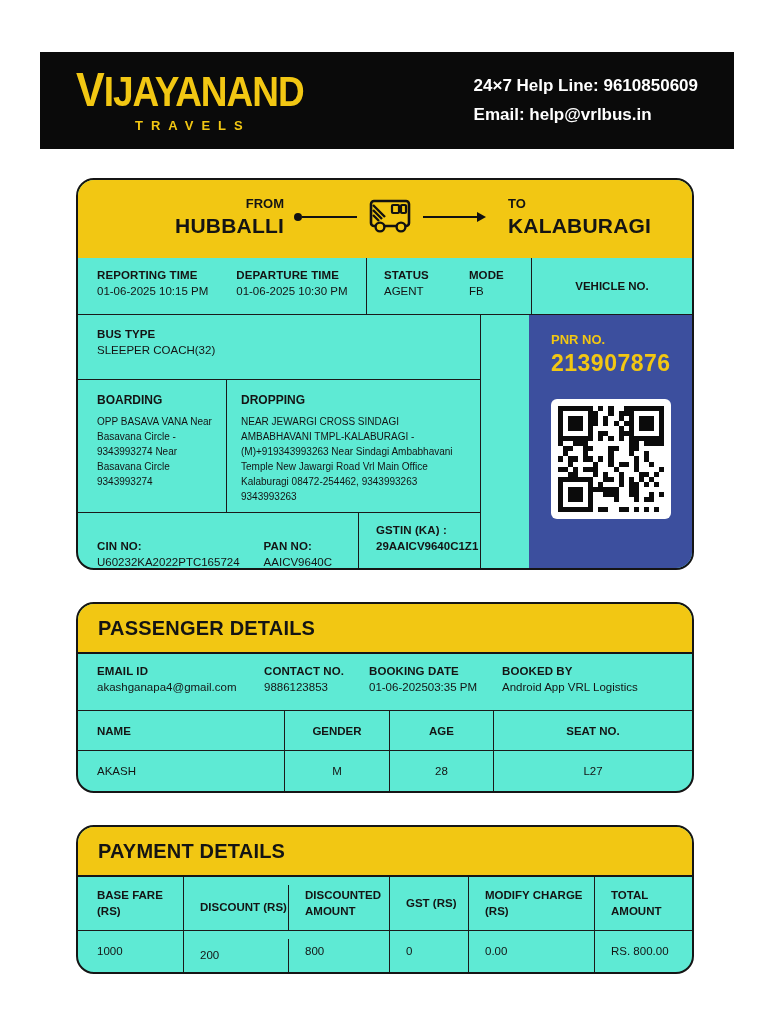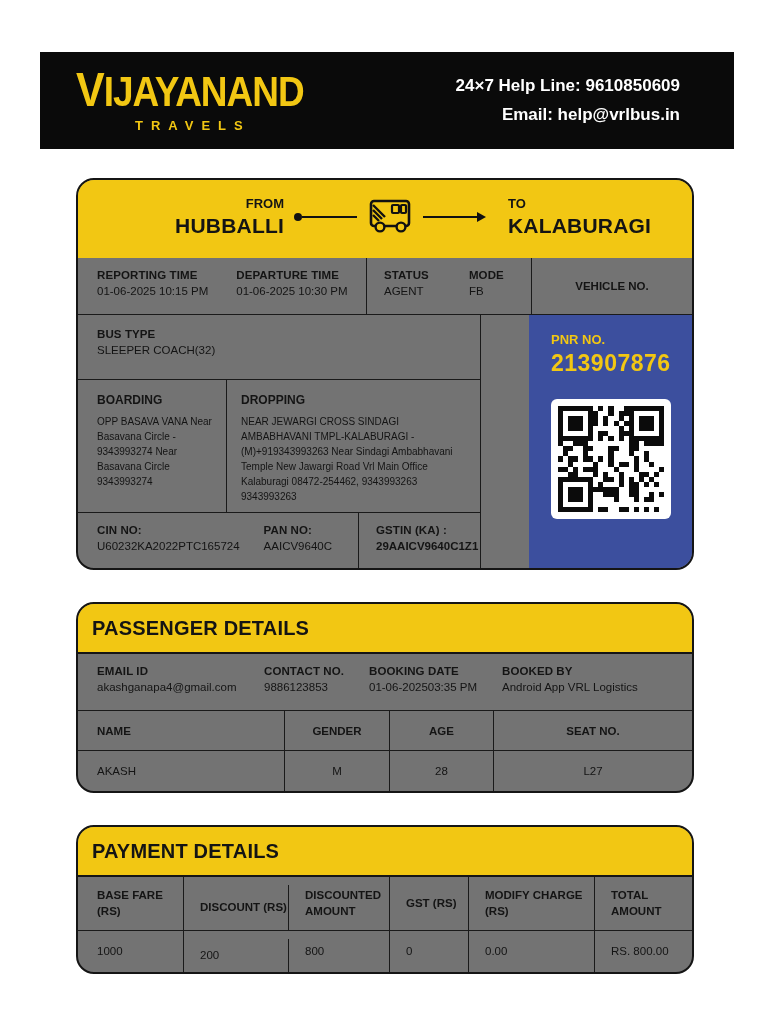--- a/index.html
+++ b/index.html
@@ -17,26 +17,26 @@
     margin:52px 34px 0 40px;height:97px;background:#0a0a0a;
     display:flex;align-items:center;
   }
   .logo{margin-left:36px;text-align:center;}
   .logo-title{
     color:var(--yellow);font-weight:bold;font-size:37px;line-height:1;
     letter-spacing:-1px;transform:scaleY(1.14);transform-origin:center;
   }
   .logo-title::first-letter{font-size:43px;}
   .logo-sub{color:var(--yellow);font-weight:bold;font-size:13px;letter-spacing:8px;margin-top:7px;padding-left:6px;}
-  .header-contact{margin-left:auto;margin-right:54px;text-align:right;color:#fff;font-weight:bold;font-size:17px;line-height:1.7;}
+  .header-contact{margin-left:auto;margin-right:36px;text-align:left;color:#fff;font-weight:bold;font-size:17px;line-height:1.7;}
 
   
   .card{
     width:618px;margin-left:76px;border:2px solid #151515;border-radius:18px;
-    overflow:hidden;background:#737373;
+    overflow:hidden;background:#5eead4;
   }
   .ticket-card{margin-top:29px;}
 
   
   .route-band{height:78px;background:var(--yellow);display:flex;align-items:center;padding:0 24px 4px 24px;}
   .from-block{width:182px;text-align:right;}
   .to-block{width:172px;text-align:left;padding-left:12px;}
   .route-label{font-size:13px;font-weight:bold;}
   .route-city{font-size:21px;font-weight:bold;margin-top:3px;letter-spacing:0.2px;}
   .route-graphic{flex:1;display:flex;align-items:center;padding:0 10px;}
@@ -59,31 +59,31 @@
   
   .t-main{display:flex;gap:48px;}
   .t-left{width:454px;border-right:var(--border);}
   .bus-row{height:65px;padding:13px 0 0 19px;border-bottom:var(--border);}
   .bd-row{display:flex;height:133px;border-bottom:var(--border);}
   .boarding-cell{width:149px;border-right:var(--border);padding:13px 10px 0 19px;}
   .dropping-cell{flex:1;padding:13px 14px 0 14px;}
   .bd-title{font-weight:bold;font-size:12px;margin-bottom:7px;}
   .bd-text{font-size:10px;line-height:1.5;}
   .cin-row{display:flex;height:55px;}
-  .cin-cell{width:281px;border-right:var(--border);display:flex;gap:24px;padding:11px 0 0 19px;}
+  .cin-cell{width:281px;border-right:var(--border);display:flex;gap:24px;padding:11px 0 0 19px;align-items:flex-end;}
   .gst-cell{flex:1;padding:11px 0 0 17px;}
 
   .pnr-panel{flex:1;background:var(--blue);padding:17px 21px 0 22px;}
   .pnr-label{color:var(--yellow);font-weight:bold;font-size:13px;}
   .pnr-value{color:var(--yellow);font-weight:bold;font-size:23px;margin-top:3px;letter-spacing:0.5px;}
   .qr-box{width:120px;height:120px;background:#fff;border-radius:6px;margin:22px auto 0 auto;display:flex;align-items:center;justify-content:center;}
 
   
   .section-card{margin-top:32px;}
-  .section-band{height:50px;background:var(--yellow);display:flex;align-items:center;padding-left:14px;border-bottom:2px solid #151515;}
+  .section-band{height:50px;background:var(--yellow);display:flex;align-items:center;padding-left:20px;border-bottom:2px solid #151515;}
   .section-title{font-size:20px;font-weight:bold;letter-spacing:0.2px;}
 
   .info-row{height:57px;display:flex;padding:11px 0 0 19px;border-bottom:var(--border);}
   .info-email{width:167px;}
   .info-contact{width:105px;}
   .info-bdate{width:133px;}
   .info-bby{flex:1;}
 
   .tbl-row{display:flex;}
   .tbl-row.head{height:40px;border-bottom:var(--border);font-weight:bold;}

